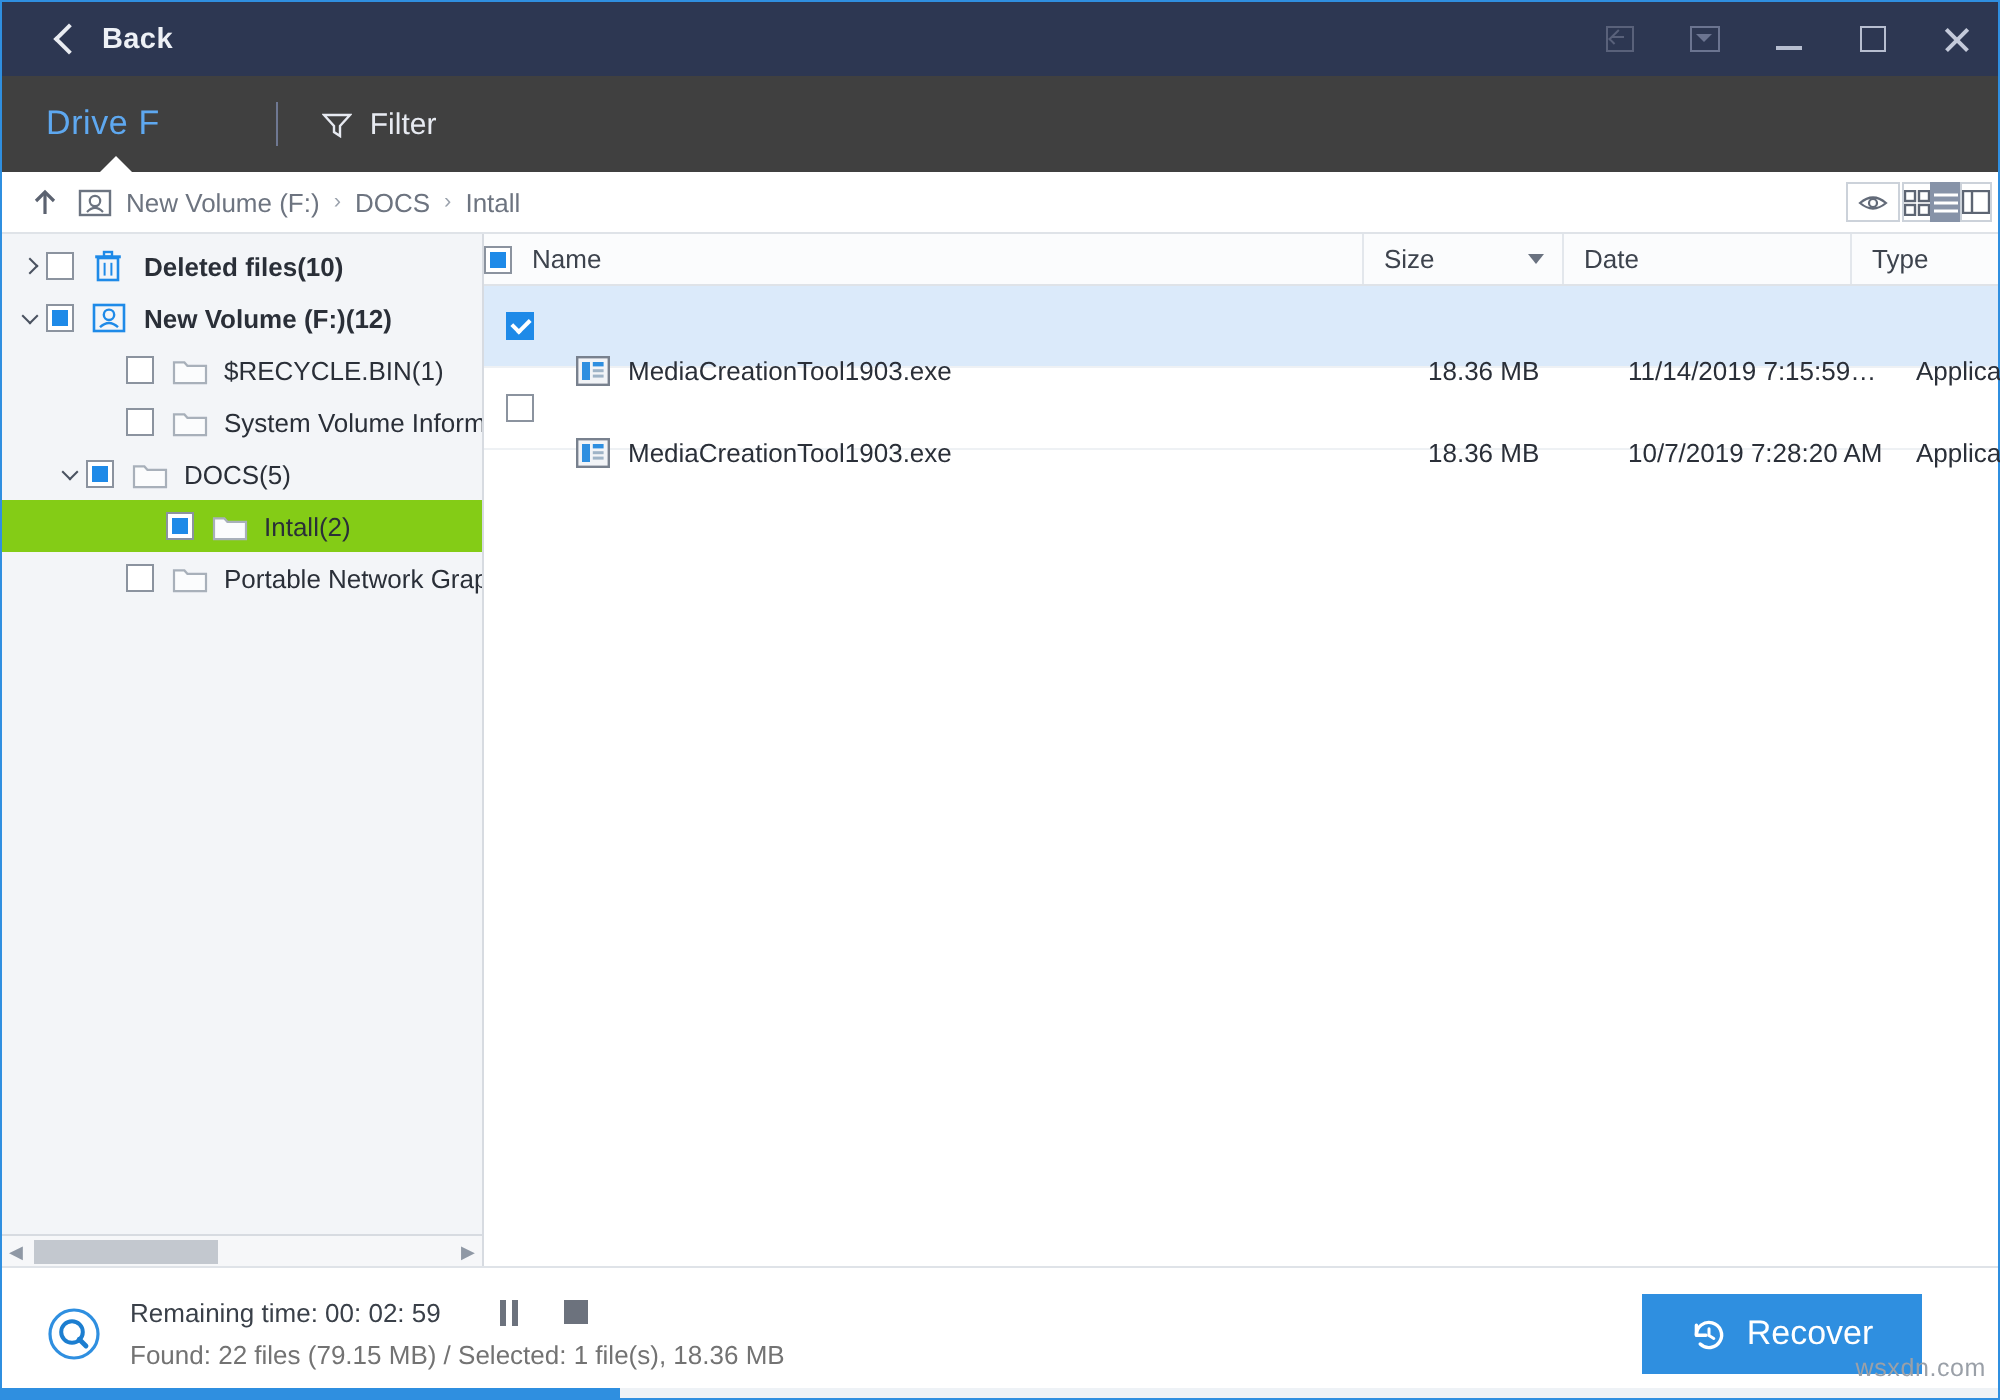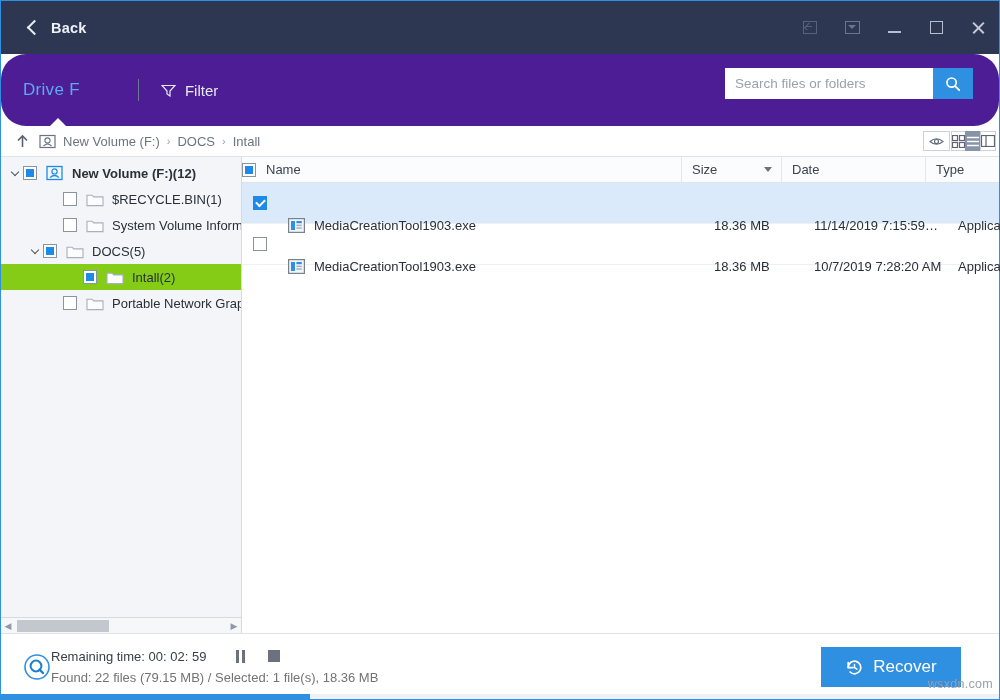--- a/index.html
+++ b/index.html
@@ -12,21 +12,21 @@
   #app {
     width: 1000px; height: 700px;
     position: relative;
     border: 1px solid #2f8fe0;
     background: #ffffff;
     display: flex; flex-direction: column;
   }
 
   
   .titlebar {
-    height: 53px; background: #2d3752;
+    height: 37px; background: #2d3752;
     display: flex; align-items: center;
     flex: 0 0 auto; position: relative;
   }
   .back-btn {
     display: flex; align-items: center; gap: 11px;
     margin-left: 28px; cursor: pointer; user-select: none;
   }
   .back-chevron {
     width: 11px; height: 11px;
     border-left: 2px solid #e9ecf2;
@@ -51,23 +51,23 @@
   .ic-close:before { transform: rotate(45deg); }
   .ic-close:after  { transform: rotate(-45deg); }
   .ic-tray { width:14px; height:13px; border:1.6px solid #59617a; position:relative; }
   .ic-tray:after { content:""; position:absolute; left:2px; top:3.5px; width:6px; height:1.6px; background:#59617a; }
   .ic-tray:before { content:""; position:absolute; left:2px; top:1px; width:3px; height:6px; border-left:1.6px solid #59617a; border-bottom:1.6px solid #59617a; transform:rotate(45deg); }
   .ic-shade { width:15px; height:13px; border:1.6px solid #6b7490; display:flex; align-items:flex-start; justify-content:center; }
   .ic-shade i { display:block; width:0; height:0; border-left:4px solid transparent; border-right:4px solid transparent; border-top:4.5px solid #6b7490; margin-top:2.5px; }
 
   
   .toolbar {
-    height: 72px; background: #4c1d95;
+    height: 48px; background: #404040;
     display: flex; align-items: center;
-    flex: 0 0 auto; position: relative; border-radius: 25px;
+    flex: 0 0 auto; position: relative;
   }
   .drive-name {
     color: #5ea8f0; font-size: 17px; margin-left: 22px; letter-spacing: .3px;
     cursor: pointer;
   }
   .tb-sep { width: 1px; height: 22px; background: #6f7892; margin-left: 58px; }
   .filter-btn {
     display: flex; align-items: center; gap: 9px;
     margin-left: 22px; color: #e7eaf1; font-size: 15px; cursor: pointer;
   }
@@ -187,21 +187,21 @@
   .fcell-check { width: 36px; padding: 0; display: flex; align-items: center; justify-content: center; flex:0 0 36px; }
   .exeicon { width: 17px; height: 15px; flex: 0 0 17px; }
   .namecell { display: flex; align-items: center; gap: 9px; }
 
   
   .statusbar {
     height: 66px; border-top: 1px solid #dfe3e8; background: #fff;
     display: flex; align-items: center; flex: 0 0 auto; position: relative;
   }
   .scan-ring { margin-left: 22px; width: 28px; height: 28px; flex: 0 0 28px; }
-  .status-text { }
+  .status-text { margin-left: 14px; }
   .status-line1 { display: flex; align-items: center; gap: 12px; font-size: 13px; color: #3a4049; }
   .status-line2 { font-size: 13px; color: #737373; margin-top: 6px; }
   .pause-btn { display:flex; gap:3px; cursor:pointer; margin-left: 18px; }
   .pause-btn i { display:block; width:3px; height:13px; background:#6c727d; }
   .stop-btn { width:12px; height:12px; background:#6c727d; cursor:pointer; margin-left: 11px; }
 
   .recover-btn {
     position: absolute; right: 38px; top: 13px;
     width: 140px; height: 40px; background: #2f8fe0; color: #fff;
     display: flex; align-items: center; justify-content: center; gap: 9px;
@@ -256,29 +256,20 @@
     <span class="tb-sep"></span>
     <div class="filter-btn">
       <span class="funnel">
         <svg width="15" height="13" viewBox="0 0 15 13">
           <path d="M1 1.5 H14 L9 7 V12 L6 10 V7 Z" fill="none" stroke="#e7eaf1" stroke-width="1.2"></path>
         </svg>
       </span>
       <span>Filter</span>
     </div>
 
-    <div class="search-wrap">
-      <input class="search-input" type="text" placeholder="Search files or folders" style="">
-      <div class="search-go">
-        <svg width="16" height="16" viewBox="0 0 16 16">
-          <circle cx="6.6" cy="6.6" r="4.6" fill="none" stroke="#fff" stroke-width="1.7"></circle>
-          <line x1="10.1" y1="10.1" x2="14.2" y2="14.2" stroke="#fff" stroke-width="1.9" stroke-linecap="round"></line>
-        </svg>
-      </div>
-    </div>
 
     <div class="drive-caret"></div>
   </div>
 
   <div class="crumbbar">
     <span class="up-arrow">
       <svg width="13" height="14" viewBox="0 0 13 14">
         <line x1="6.5" y1="2" x2="6.5" y2="13" stroke="#5b6270" stroke-width="1.6"></line>
         <path d="M2 6.5 L6.5 2 L11 6.5" fill="none" stroke="#5b6270" stroke-width="1.6"></path>
       </svg>
@@ -329,20 +320,37 @@
     </div>
   </div>
 
   <div class="body">
 
     <div class="sidebar">
       <div class="tree" id="tree">
           <div class="trow bold">
             <span style="display:inline-block;width:6px;flex:0 0 6px"></span>
             <span class="twist">
+              <span class="chev right"></span>
+            </span>
+            <span class="cbox"></span>
+            <span class="ticon">
+              <svg width="16" height="16" viewBox="0 0 16 16">
+                <rect x="3" y="4" width="10" height="11" fill="none" stroke="#1e8ae8" stroke-width="1.3"></rect>
+                <line x1="1.6" y1="3.4" x2="14.4" y2="3.4" stroke="#1e8ae8" stroke-width="1.5"></line>
+                <rect x="6" y="1" width="4" height="2.3" fill="none" stroke="#1e8ae8" stroke-width="1.2"></rect>
+                <line x1="6.3" y1="6.4" x2="6.3" y2="12.8" stroke="#1e8ae8" stroke-width="1"></line>
+                <line x1="9.7" y1="6.4" x2="9.7" y2="12.8" stroke="#1e8ae8" stroke-width="1"></line>
+              </svg>
+            </span>
+            <span class="tlabel">Deleted files(10)</span>
+          </div>
+          <div class="trow bold">
+            <span style="display:inline-block;width:6px;flex:0 0 6px"></span>
+            <span class="twist">
               <span class="chev down"></span>
             </span>
             <span class="cbox partial"></span>
             <span class="ticon">
               <svg width="17" height="16" viewBox="0 0 17 16">
                 <rect x="1" y="1.5" width="15" height="13" fill="none" stroke="#1e8ae8" stroke-width="1.3"></rect>
                 <circle cx="8.5" cy="6.4" r="2.6" fill="none" stroke="#1e8ae8" stroke-width="1.2"></circle>
                 <path d="M4 12.6 q4.5-4.2 9 0" fill="none" stroke="#1e8ae8" stroke-width="1.2"></path>
               </svg>
             </span>

